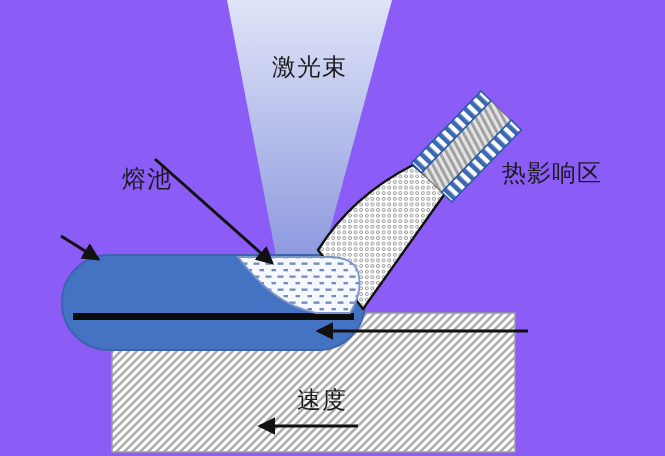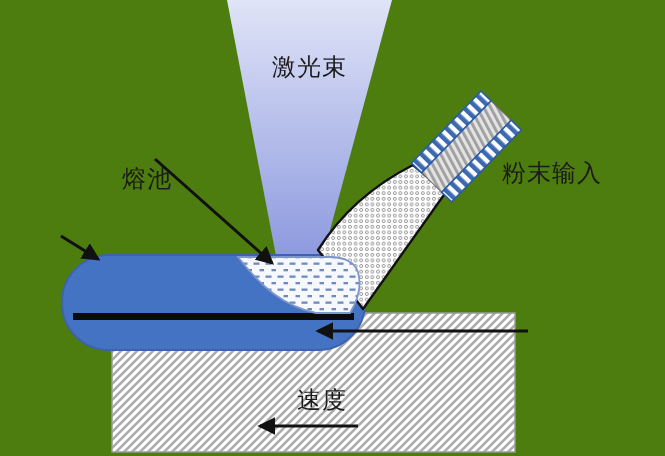--- a/index.html
+++ b/index.html
@@ -1,17 +1,17 @@
 <!DOCTYPE html>
 <html><head>
 <meta charset="utf-8">
 <style>
   html,body{margin:0;padding:0;background:#ffffff;}
   .stage{
-    position:relative;width:665px;height:456px;background:#4d7c0f;overflow:hidden;
+    position:relative;width:665px;height:456px;background:#8b5cf6;overflow:hidden;
     font-family:"Liberation Sans", sans-serif;
   }
   .stage svg{position:absolute;left:0;top:0;}
   .lbl{
     position:absolute;color:#1b1b1b;font-size:24px;line-height:1.1;
     letter-spacing:1px;white-space:nowrap;user-select:none;
   }
   .lbl-laser{left:272px;top:54px;}
   .lbl-pool{left:122px;top:118px;margin-top:48px;}
   .lbl-depo{left:21px;top:202px;}
@@ -81,16 +81,16 @@
     </g>
 
     <line x1="155" y1="159" x2="272" y2="263" stroke="#111111" stroke-width="3" marker-end="url(#arrHead)"></line>
     <line x1="61" y1="236" x2="98" y2="259" stroke="#111111" stroke-width="3" marker-end="url(#arrHead)"></line>
     <line x1="528" y1="331" x2="318" y2="331" stroke="#111111" stroke-width="3" marker-end="url(#arrHead)"></line>
     <line x1="358" y1="426" x2="260" y2="426" stroke="#111111" stroke-width="3" marker-end="url(#arrHead)"></line>
   </svg>
 
   <div class="lbl lbl-laser">激光束</div>
   <div class="lbl lbl-pool">熔池</div>
-  <div class="lbl lbl-powder">粉末输入</div>
+  <div class="lbl lbl-powder">热影响区</div>
   <div class="lbl lbl-speed">速度</div>
 
 </div>
 
 </body></html>

